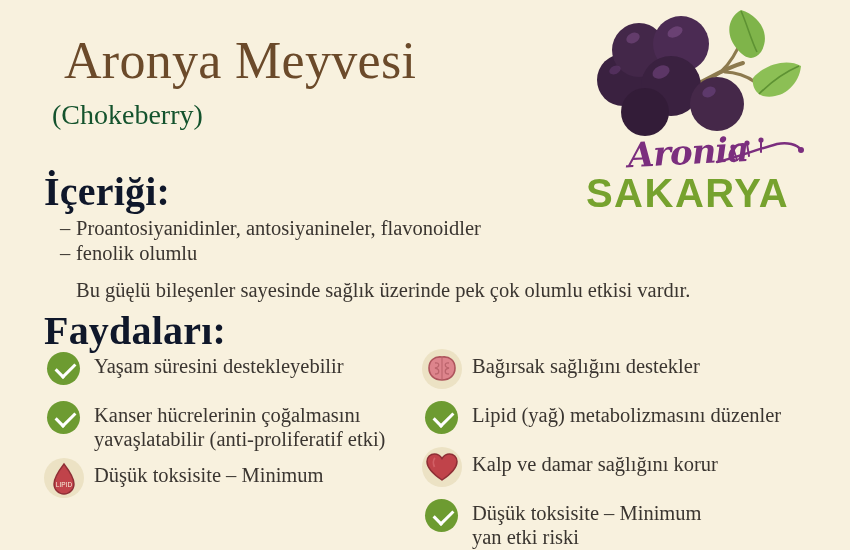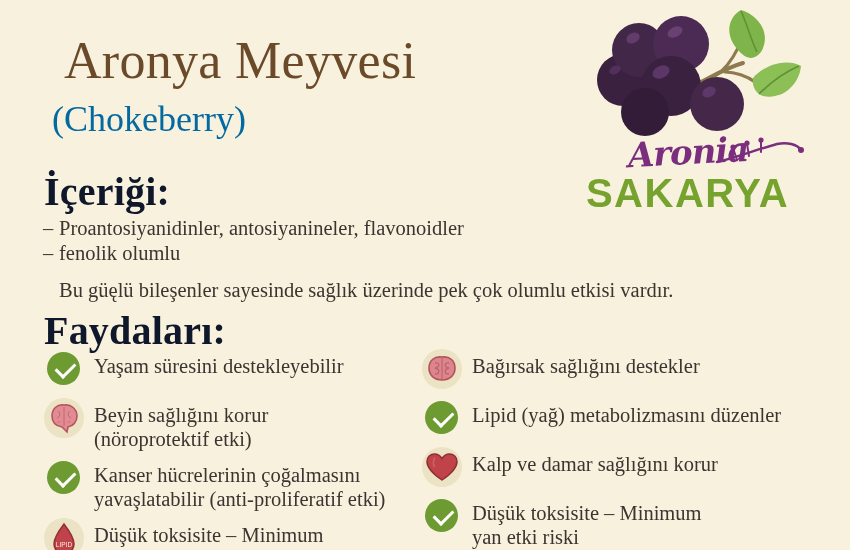--- a/index.html
+++ b/index.html
@@ -34,23 +34,23 @@
     font-family: "Liberation Serif", "DejaVu Serif", serif;
     font-size: 52px;
     line-height: 1.04;
     color: #6b4a2a;
     letter-spacing: 0.3px;
     margin: 12px;
     font-weight: 400;
   }
   .title-sub {
     font-family: "Liberation Serif", "DejaVu Serif", serif;
-    font-size: 36px;
+    font-size: 28px;
     line-height: 1.1;
-    color: #0369a1;
+    color: #14532d;
     margin: 6px 0 0 0;
     font-weight: 400;
   }
 
   
   .logo {
     position: absolute;
     right: 40px;
     top: 8px;
     width: 245px;
@@ -105,21 +105,21 @@
     font-size: 40px;
     color: #0f172a;
     letter-spacing: 0.2px;
   }
   #icerik-heading { left: 44px; top: 168px; }
   #fayda-heading  { left: 44px; top: 307px; }
 
   
   .content-list {
     position: absolute;
-    left: 43px;
+    left: 60px;
     top: 216px;
     width: 760px;
   }
   .content-line {
     font-size: 20.5px;
     line-height: 25px;
     color: #3a3530;
     white-space: nowrap;
   }
   .content-line .dash {
@@ -276,35 +276,20 @@
 
       <div class="benefit">
         <div class="benefit-icon">
           <div class="check-circle">
               <div class="check-mark"></div>
             </div>
         </div>
         <div class="benefit-text">Yaşam süresini destekleyebilir</div>
       </div>
 
-      <div class="benefit">
-        <div class="benefit-icon">
-          <div class="icon-disc disc-cream"></div>
-          <svg viewBox="0 0 40 40" width="40" height="40" style="position:absolute;left:0;top:0;">
-            <path d="M20 7 C27 6 33 11 33 18 C33 24 29 28 24 29 L23 34 L18 29 C12 28 8 24 8 18 C8 11 13 6 20 7 Z" fill="#e38b92" stroke="#b0575f" stroke-width="1.6"></path>
-            <path d="M20 9 L20 28" stroke="#c2676f" stroke-width="1" fill="none"></path>
-            <path d="M14 13 C17 15 16 19 13 20" stroke="#c2676f" stroke-width="1" fill="none"></path>
-            <path d="M26 13 C23 15 24 19 27 20" stroke="#c2676f" stroke-width="1" fill="none"></path>
-            <circle cx="15" cy="24" r="0.8" fill="#c2676f"></circle>
-            <circle cx="25" cy="24" r="0.8" fill="#c2676f"></circle>
-          </svg>
-        </div>
-        <div class="benefit-text">Beyin sağlığını korur
-(nöroprotektif etki)</div>
-      </div>
 
       <div class="benefit">
         <div class="benefit-icon">
           <div class="check-circle">
               <div class="check-mark"></div>
             </div>
         </div>
         <div class="benefit-text">Kanser hücrelerinin çoğalmasını
 yavaşlatabilir (anti-proliferatif etki)</div>
       </div>

